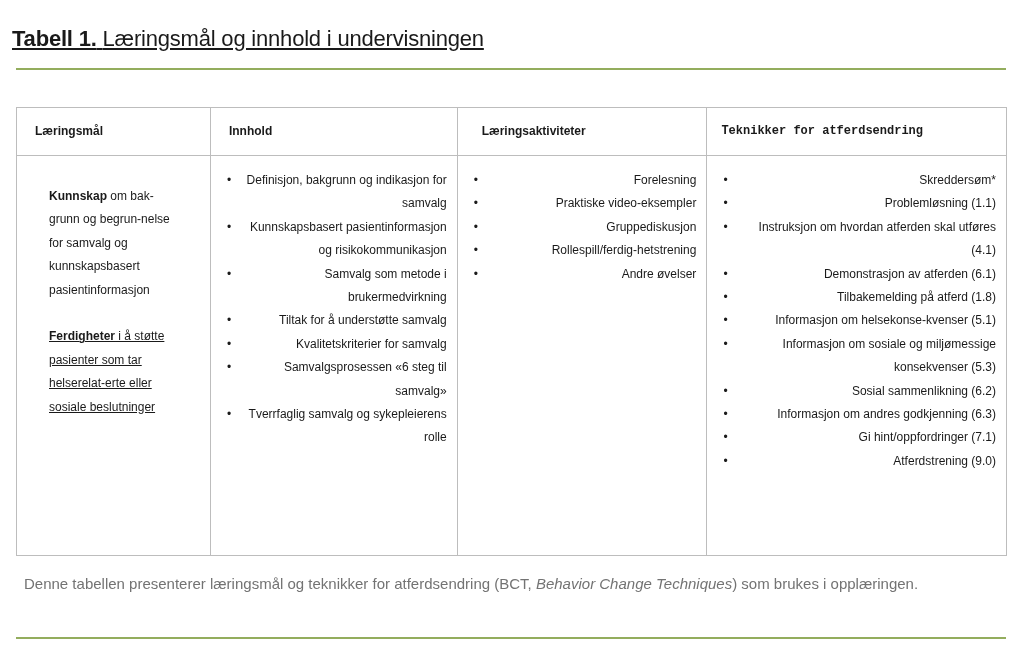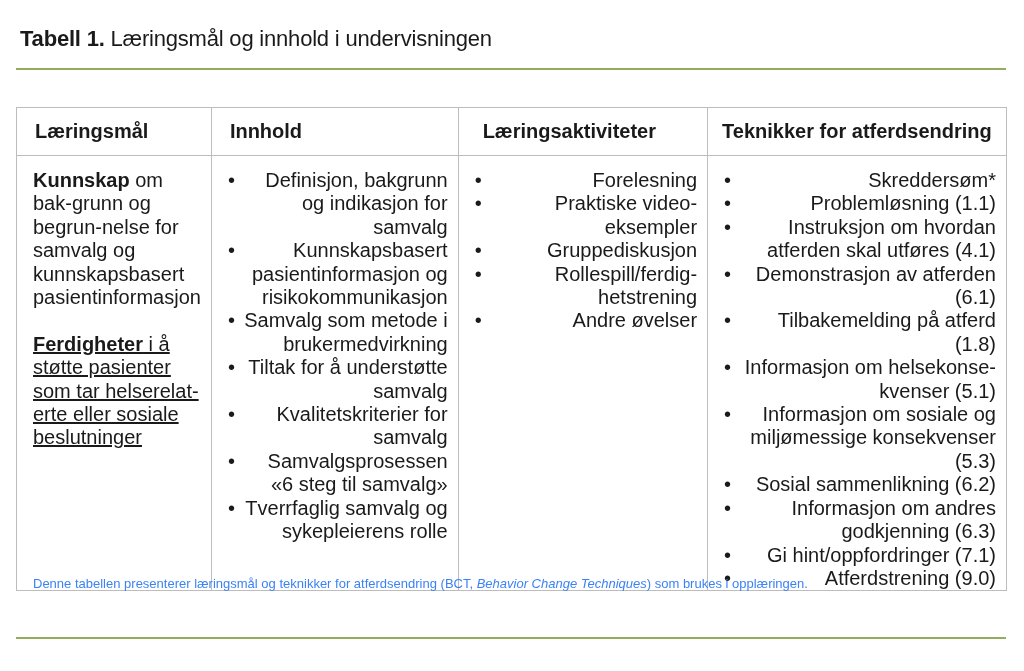--- a/index.html
+++ b/index.html
@@ -1,60 +1,60 @@
 <!DOCTYPE html>
 <html><head>
 <meta charset="utf-8">
 <style>
   html, body { margin: 0; padding: 0; background: #ffffff; }
   body {
     width: 1024px; height: 671px; position: relative; overflow: hidden;
     font-family: "Liberation Sans", "DejaVu Sans", sans-serif; color: #1a1a1a;
   }
   .title {
-    position: absolute; left: 20px; top: 26px;
-    font-size: 22px; letter-spacing: -0.2px; white-space: nowrap;
+    position: absolute; left: 12px; top: 26px;
+    font-size: 22px; letter-spacing: -0.2px; white-space: nowrap; text-decoration: underline;
   }
   .title .bold { font-weight: bold; }
   .rule { position: absolute; left: 16px; width: 990px; height: 2px; background: #93ad5d; }
   .rule.top { top: 68px; }
   .rule.bottom { top: 637px; }
 
   table.main {
     position: absolute; left: 16px; top: 107px;
     width: 991px; height: 449px;
     border-collapse: collapse;
-    font-size: 20px; line-height: 23.4px;
+    font-size: 12px; line-height: 23.4px;
   }
   table.main th, table.main td {
     border: 1px solid #bdbdbd; vertical-align: top; text-align: left;
   }
   table.main th {
     font-weight: bold; height: 47px; vertical-align: middle; padding: 0 0 0 18px;
   }
   table.main td { padding: 13px 10px 0 16px; }
   col.c1 { width: 194px; } col.c2 { width: 247px; } col.c3 { width: 250px; } col.c4 { width: 300px; }
   th.h3 { padding-left: 24px !important; }
-  th.h4 { padding-left: 14px !important; }
+  th.h4 { padding-left: 14px !important; font-family: Liberation Mono, monospace; }
 
-  .para { margin: 0; }
+  .para { margin: 16px; }
   .para + .para { margin-top: 23.4px; text-decoration: underline; }
   .para b { font-weight: bold; }
   ul.blist { list-style: none; margin: 0; padding: 0; }
   ul.blist li { position: relative; padding-left: 14px; text-align: right; }
   ul.blist li::before {
     content: "\2022"; position: absolute; left: 0; top: 0;
   }
   td.col2 { padding-left: 12px; }
   td.col3 { padding-left: 20px; }
   td.col4 { padding-left: 14px; }
 
   .caption {
-    position: absolute; left: 33px; top: 574px;
-    font-size: 13px; line-height: 20px; white-space: nowrap; color: #3b82f6;
+    position: absolute; left: 24px; top: 574px;
+    font-size: 15px; line-height: 20px; white-space: nowrap; color: #737373;
   }
   .caption i { font-style: italic; }
 </style>
 </head>
 <body>
 
 <div class="title">
   <span class="bold">Tabell 1.</span>
   <span>Læringsmål og innhold i undervisningen</span>
 </div>

